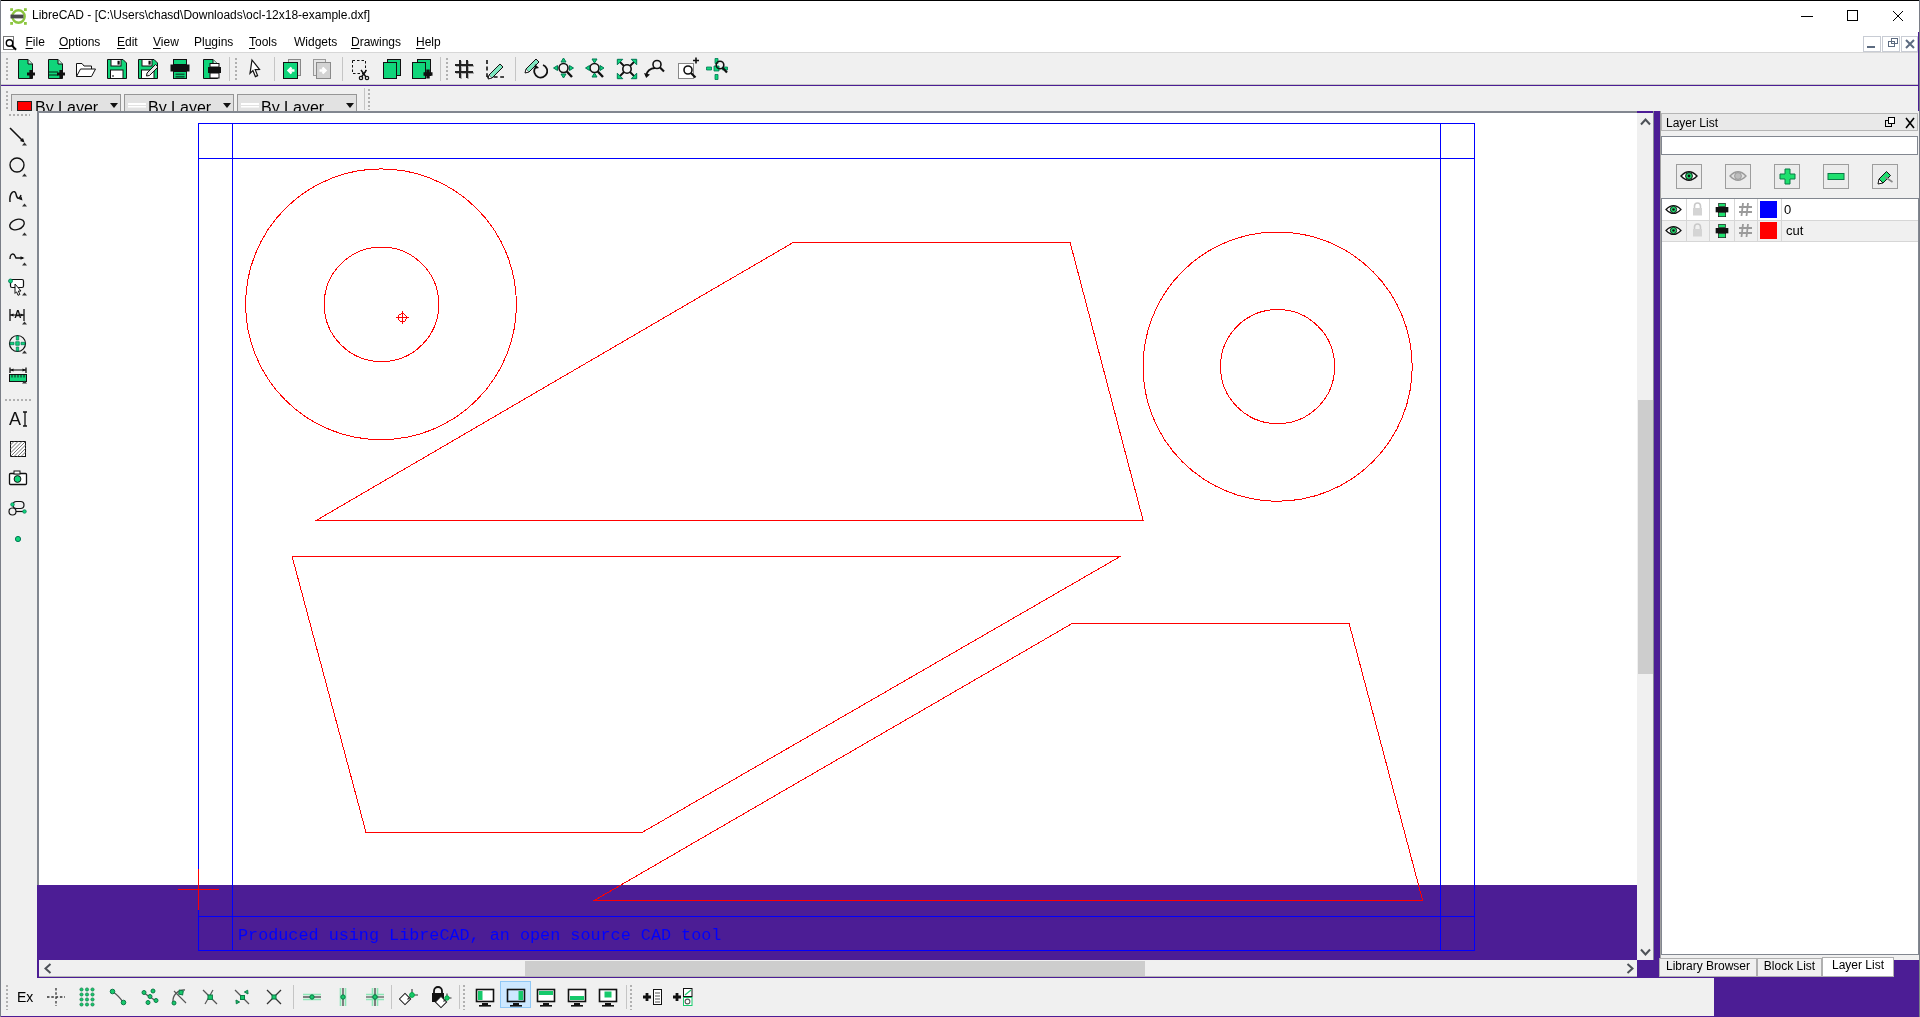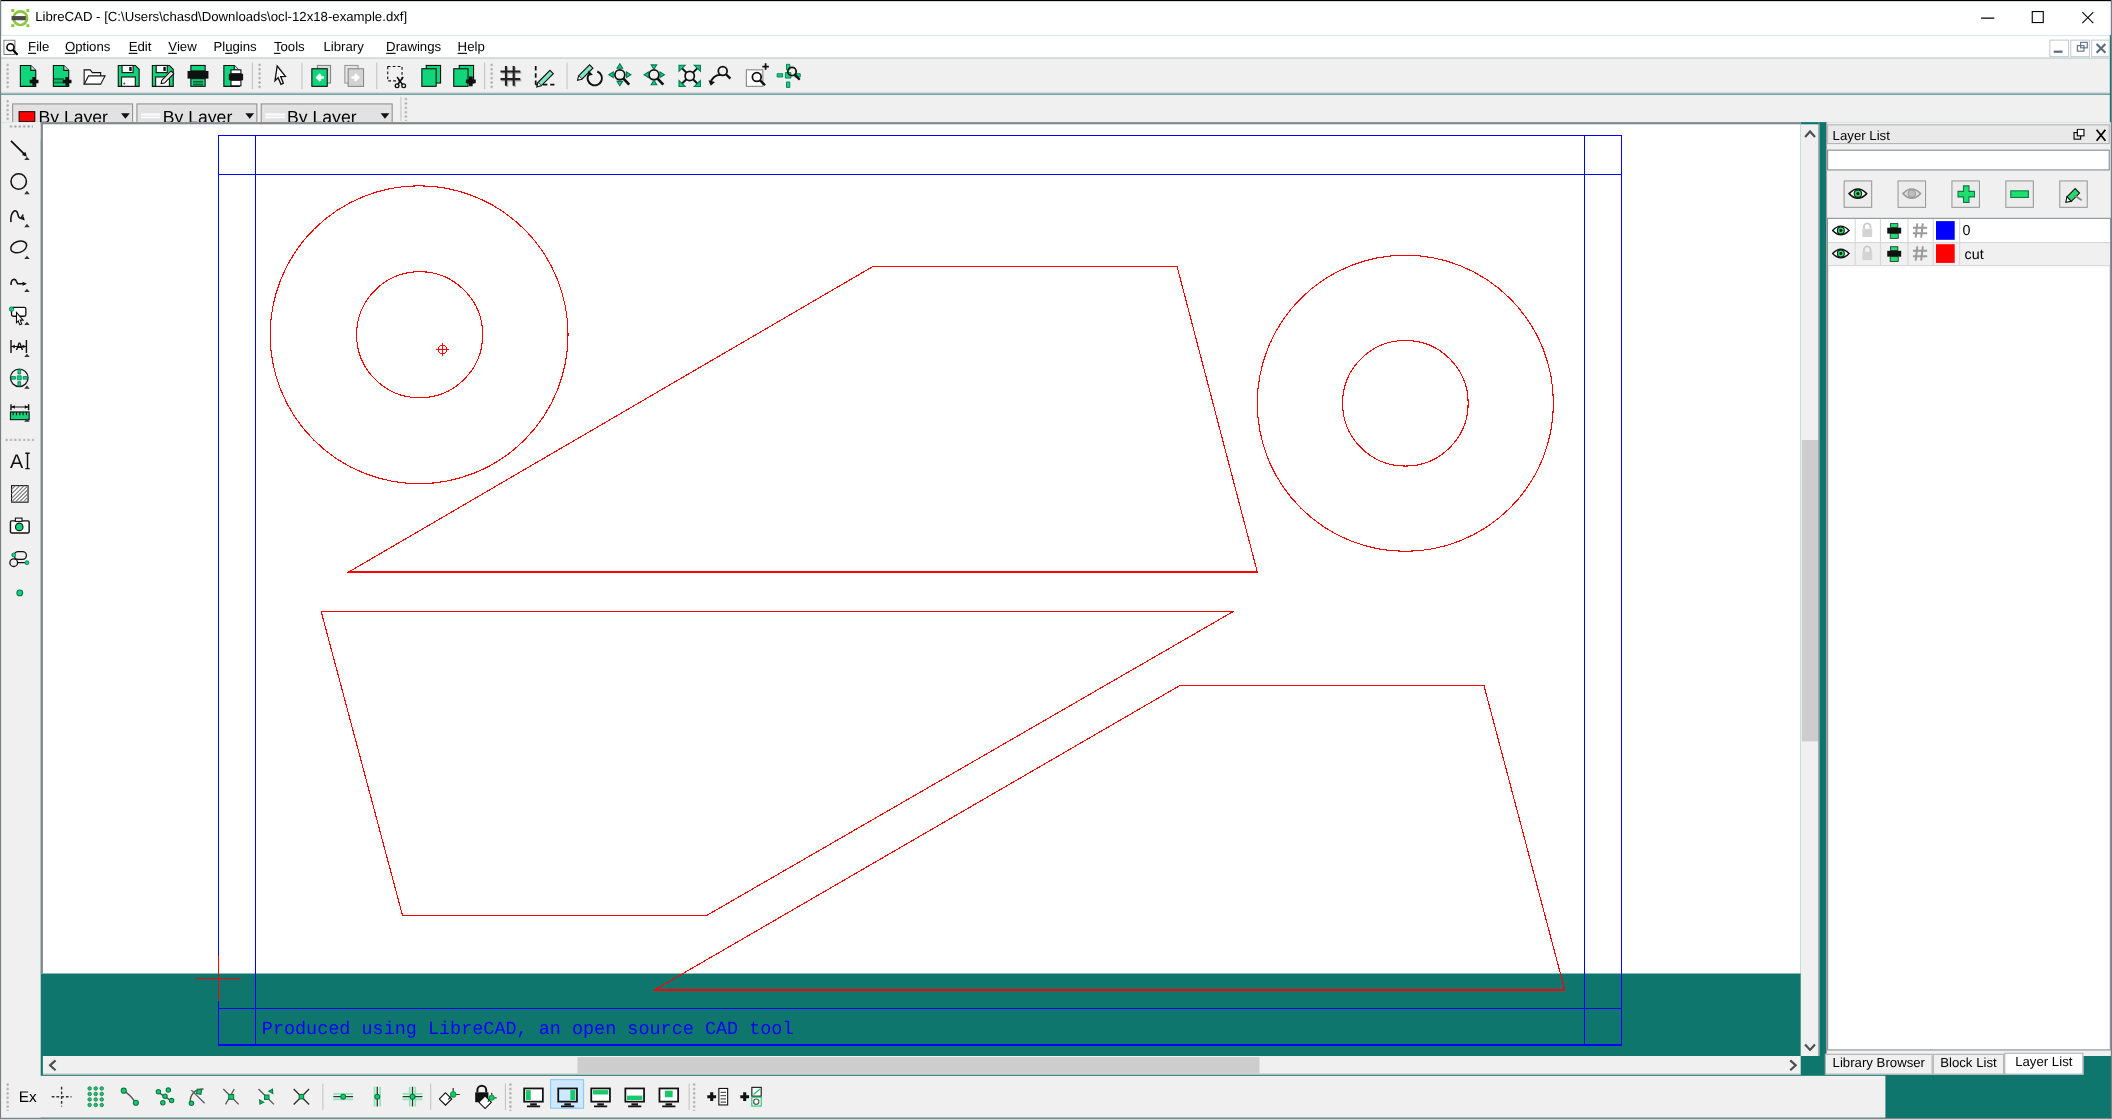--- a/index.html
+++ b/index.html
@@ -1,18 +1,18 @@
 <!DOCTYPE html>
 <html><head>
 <meta charset="utf-8">
 <style>
 * { margin:0; padding:0; box-sizing:border-box; }
 html,body { width:1920px; height:1017px; overflow:hidden; font-family:"Liberation Sans", sans-serif; background:#f0f0f0; }
 .abs { position:absolute; }
-#win { position:absolute; left:0; top:0; width:1920px; height:1017px; background:#0f766e;padding-left:36px; }
+#win { position:absolute; left:0; top:0; width:1920px; height:1017px; background:#4c1d95;padding-left:36px; }
 
 #titlebar { position:absolute; left:1px; top:1px; width:1918px; height:31px; background:#ffffff; }
 .edge { position:absolute; background:#000; }
 #titletext { position:absolute; left:31px; top:7px; font-size:12px; color:#000; white-space:pre; }
 
 #menubar { position:absolute; left:0; top:32px; width:1918px; height:21px; background:#ffffff; border-bottom:1px solid #d7d7d7; }
 .menuitem { position:absolute; top:3px; font-size:12px; color:#000; }
 .menuitem u { text-decoration-thickness:1px; text-underline-offset:2px; }
 
 #toolbar1 { position:absolute; left:0; top:53px; width:1918px; height:32px; background:#f0f0f0; border-bottom:1px solid #c8c8c8; }
@@ -73,21 +73,21 @@
       <rect x="0.5" y="0.5" width="10" height="13" fill="#fff" stroke="#777"></rect>
       <circle cx="6.5" cy="7" r="3.2" fill="none" stroke="#000" stroke-width="1.4"></circle>
       <line x1="8.8" y1="9.4" x2="13" y2="13.8" stroke="#000" stroke-width="2"></line>
     </svg>
     <div class="menuitem" style="left:25.5px"><u>F</u>ile</div>
     <div class="menuitem" style="left:59px"><u>O</u>ptions</div>
     <div class="menuitem" style="left:117px"><u>E</u>dit</div>
     <div class="menuitem" style="left:153px"><u>V</u>iew</div>
     <div class="menuitem" style="left:194px">Pl<u>u</u>gins</div>
     <div class="menuitem" style="left:249px"><u>T</u>ools</div>
-    <div class="menuitem" style="left:294px">Library</div>
+    <div class="menuitem" style="left:294px">Widgets</div>
     <div class="menuitem" style="left:351px"><u>D</u>rawings</div>
     <div class="menuitem" style="left:416px"><u>H</u>elp</div>
 
     <div class="abs" style="left:1863px;top:4px;width:18px;height:16px;border:1px solid #c8ccd4"></div>
     <div class="abs" style="left:1882px;top:4px;width:18px;height:16px;border:1px solid #c8ccd4"></div>
     <div class="abs" style="left:1901px;top:4px;width:17px;height:16px;border:1px solid #c8ccd4"></div>
     <svg class="abs" style="left:1863px;top:4px" width="56" height="16" viewBox="0 0 56 16">
       <rect x="4" y="10" width="8" height="2" fill="#5c6b80"></rect>
       <rect x="25.5" y="5.5" width="6" height="5" fill="none" stroke="#5c6b80"></rect>
       <rect x="28.5" y="2.5" width="6" height="5" fill="none" stroke="#5c6b80"></rect>

